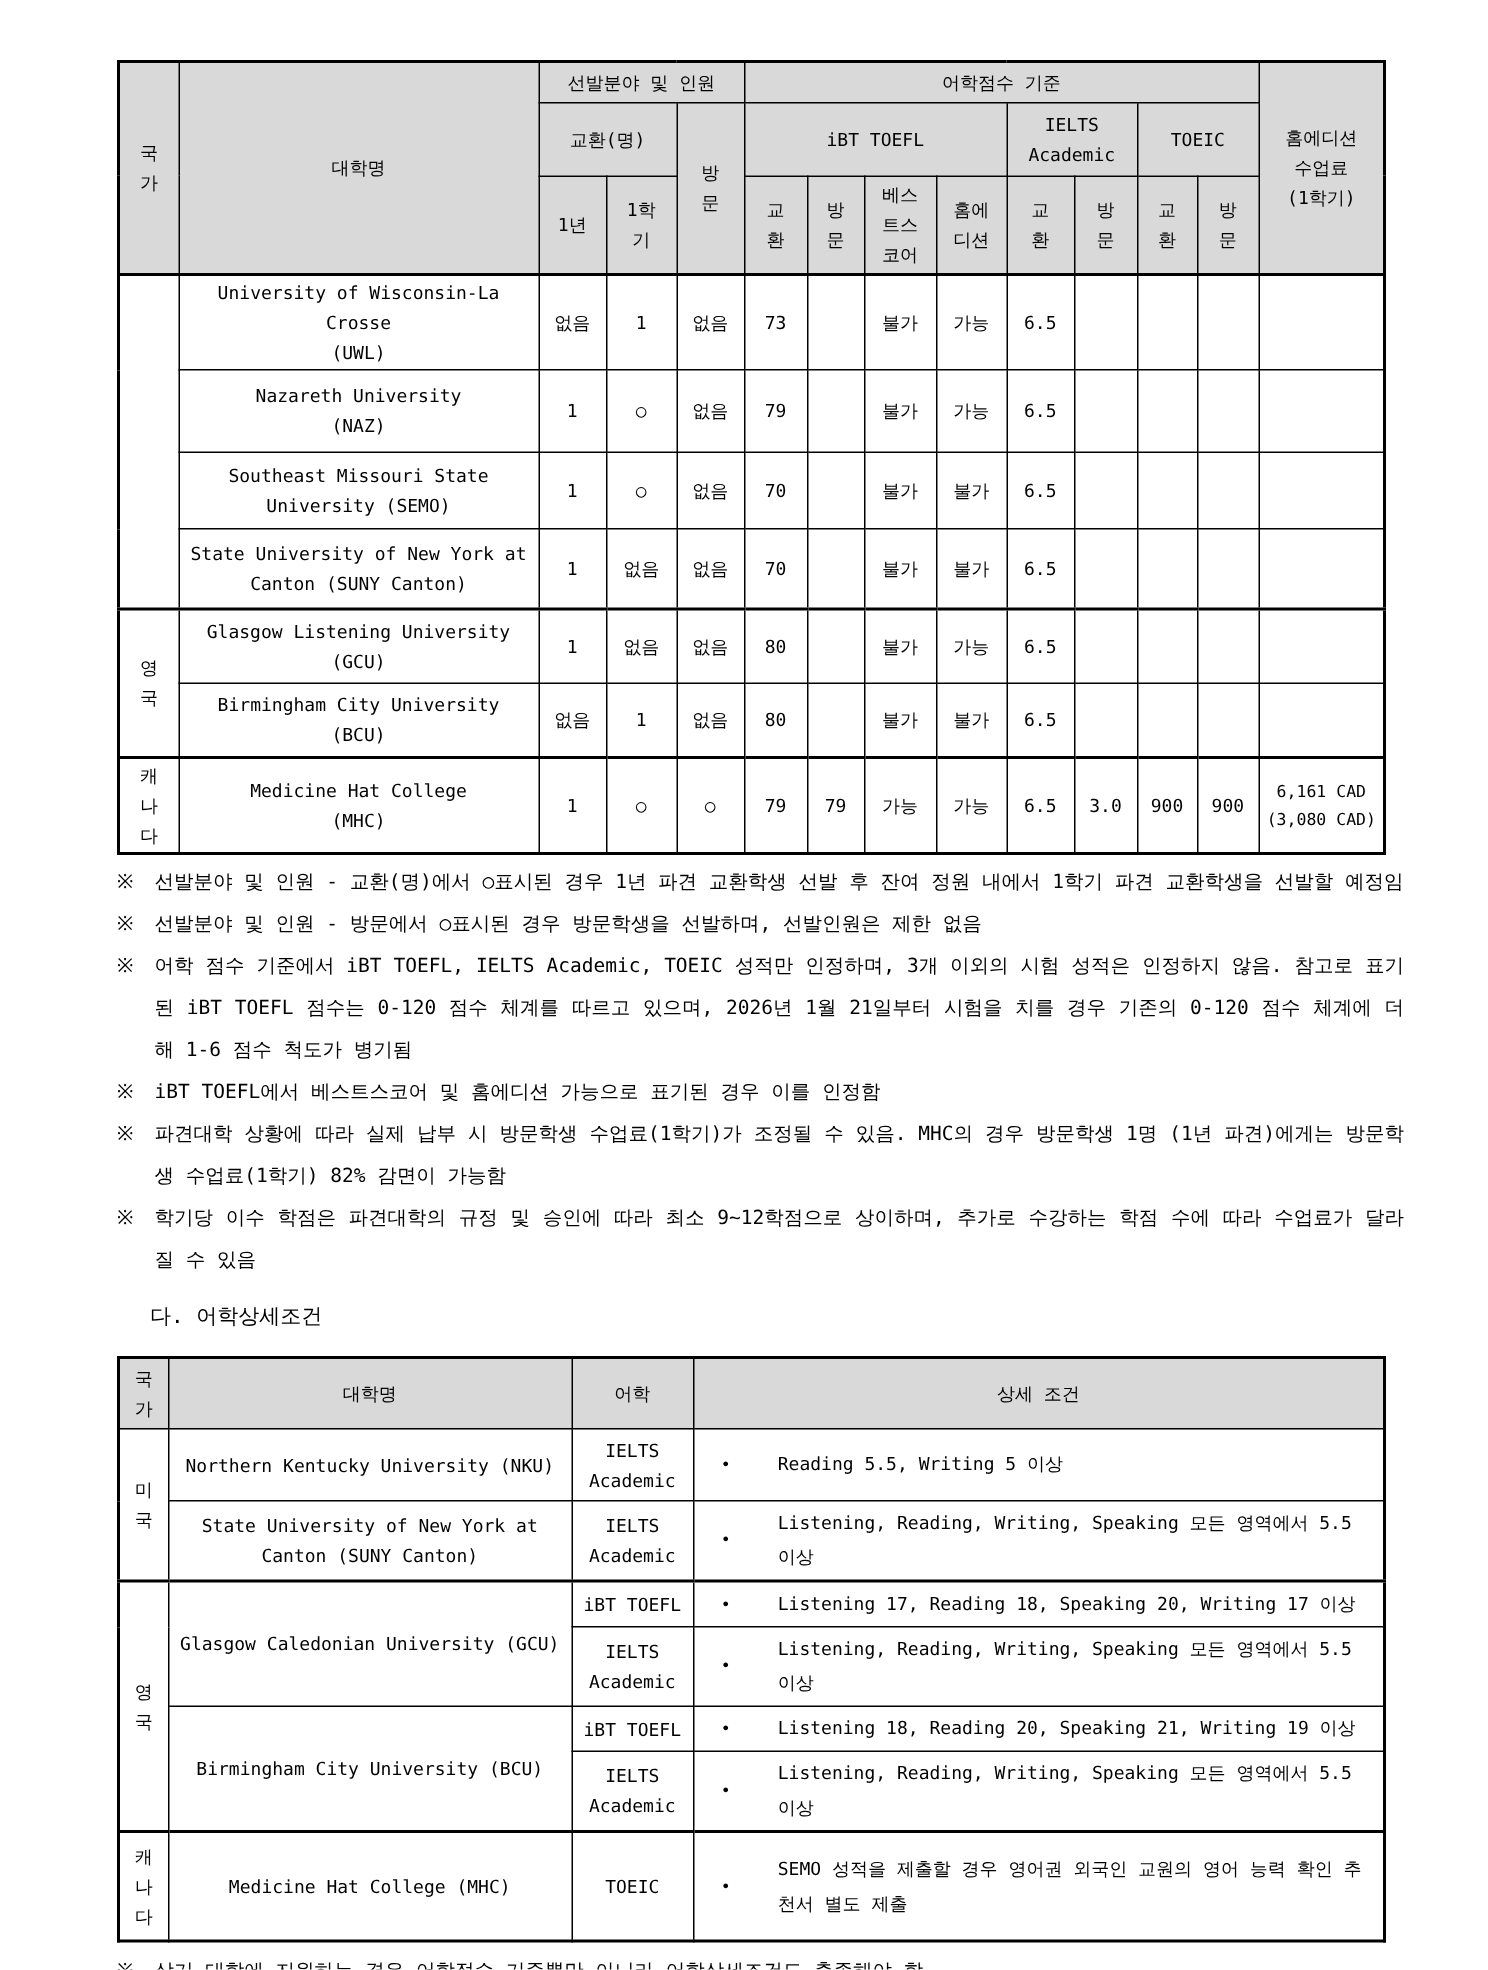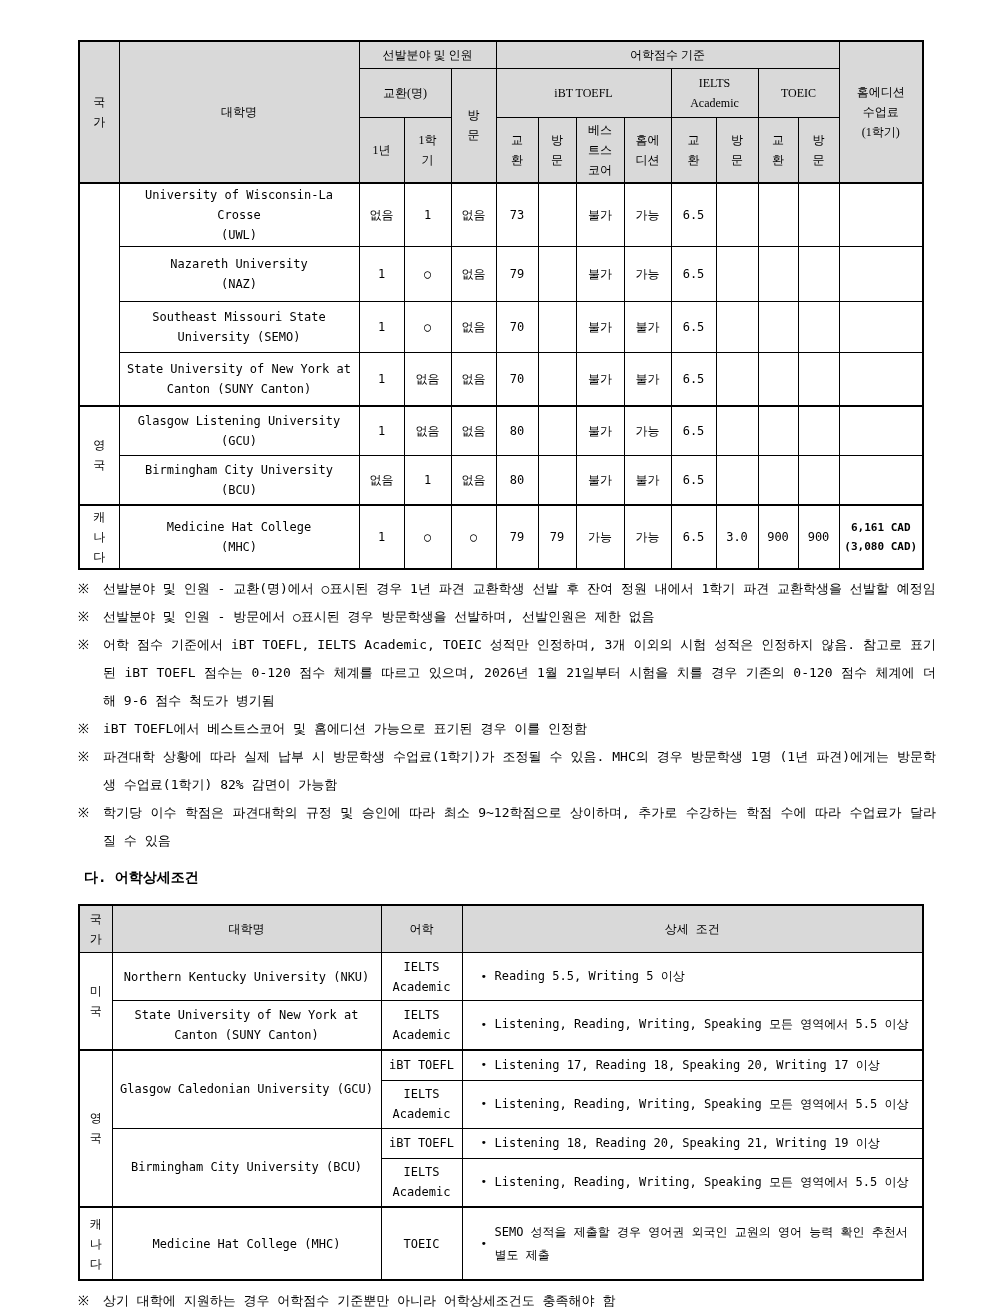--- a/index.html
+++ b/index.html
@@ -17,51 +17,51 @@
   
   .t1 { width: 844px; border: 2px solid #000; }
   .t1 th, .t1 td {
     border: 1px solid #000;
     text-align: center; vertical-align: middle;
     white-space: pre-line;
     font-weight: normal;
     font-size: 12px; line-height: 20px;
     padding: 1px;
   }
-  .t1 thead th { background: #d9d9d9; font-family: Liberation Serif, serif; }
+  .t1 thead th { background: #d9d9d9; }
   .t1 thead { border-bottom: 2px solid #000; }
   .t1 tr.gs td { border-top: 2px solid #000; }
-  .t1 .tuition-cell { font-size: 11px; line-height: 19px; font-weight: bold; }
+  .t1 .tuition-cell { font-size: 11px; line-height: 19px; }
 
   
   .notes { margin-top: 5px; width: 858px; font-size: 13px; }
   .note { display: flex; line-height: 28px; }
   .note .marker { width: 25px; flex: none; }
   .note .text { flex: 1; text-align: justify; }
 
-  .section-title { margin: 14px 0 0 6px; font-size: 14px; font-weight: bold; }
+  .section-title { margin: 14px 0 0 22px; font-size: 14px; font-weight: normal; }
 
   
   .t2 { width: 844px; border: 2px solid #000; margin-top: 17px; }
   .t2 th, .t2 td {
     border: 1px solid #000;
     vertical-align: middle;
     font-weight: normal;
     font-size: 12px; line-height: 20px;
     white-space: pre-line;
     text-align: center;
     padding: 1px;
   }
   .t2 thead th { background: #d9d9d9; }
   .t2 thead { border-bottom: 1px solid #000; }
   .t2 tr.gs td { border-top: 2px solid #000; }
   .t2 td.cond { text-align: left; white-space: normal; }
   .cond-inner { display: flex; align-items: center; padding: 2px 10px 2px 17px; }
   .cond-inner .bullet { flex: none; width: 14px; font-size: 11px; }
-  .cond-inner .cond-text { line-height: 23px; }
+  .cond-inner .cond-text { margin-left: 24px; line-height: 23px; }
 
   .final-note { margin-top: 6px; }
 </style>
 </head>
 <body>
 
 <div class="page">
 
   <table class="t1">
     <colgroup>
@@ -250,21 +250,21 @@
     <div class="note">
       <span class="marker">※</span>
       <span class="text">선발분야 및 인원 - 교환(명)에서 ○표시된 경우 1년 파견 교환학생 선발 후 잔여 정원 내에서 1학기 파견 교환학생을 선발할 예정임</span>
     </div>
     <div class="note">
       <span class="marker">※</span>
       <span class="text">선발분야 및 인원 -  방문에서 ○표시된 경우 방문학생을 선발하며, 선발인원은 제한 없음</span>
     </div>
     <div class="note">
       <span class="marker">※</span>
-      <span class="text">어학 점수 기준에서 iBT TOEFL, IELTS Academic, TOEIC 성적만 인정하며, 3개 이외의 시험 성적은 인정하지 않음. 참고로 표기된 iBT TOEFL 점수는 0-120 점수 체계를 따르고 있으며, 2026년 1월 21일부터 시험을 치를 경우 기존의 0-120 점수 체계에 더해 9-6 점수 척도가 병기됨</span>
+      <span class="text">어학 점수 기준에서 iBT TOEFL, IELTS Academic, TOEIC 성적만 인정하며, 3개 이외의 시험 성적은 인정하지 않음. 참고로 표기된 iBT TOEFL 점수는 0-120 점수 체계를 따르고 있으며, 2026년 1월 21일부터 시험을 치를 경우 기존의 0-120 점수 체계에 더해 1-6 점수 척도가 병기됨</span>
     </div>
     <div class="note">
       <span class="marker">※</span>
       <span class="text">iBT TOEFL에서 베스트스코어 및 홈에디션 가능으로 표기된 경우 이를 인정함</span>
     </div>
     <div class="note">
       <span class="marker">※</span>
       <span class="text">파견대학 상황에 따라 실제 납부 시 방문학생 수업료(1학기)가 조정될 수 있음. MHC의 경우 방문학생 1명 (1년 파견)에게는 방문학생 수업료(1학기) 82% 감면이 가능함</span>
     </div>
     <div class="note">

